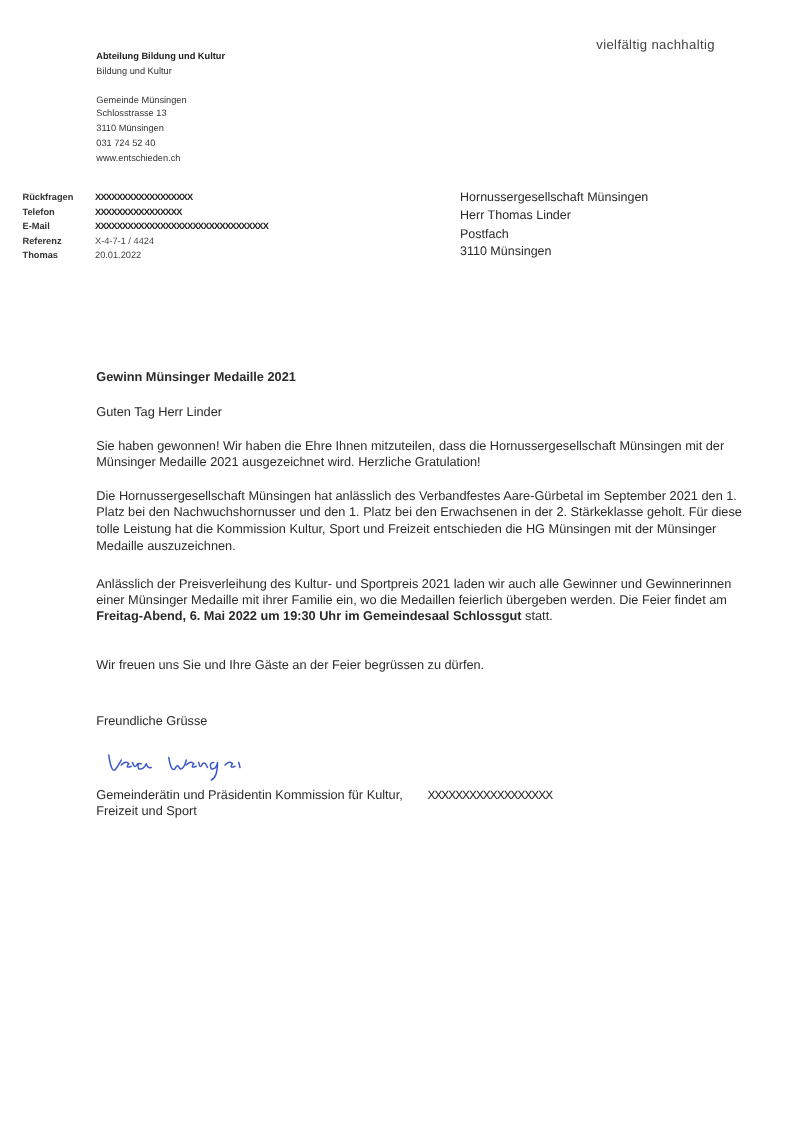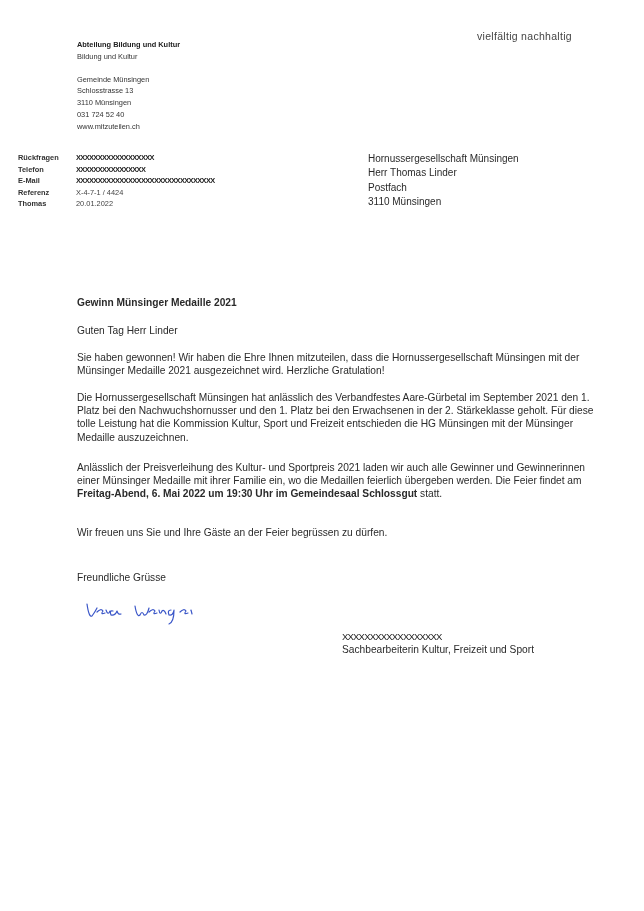--- a/index.html
+++ b/index.html
@@ -54,21 +54,21 @@
 <body>
 
 <div class="abs sender">
   <div class="dept">Abteilung Bildung und Kultur</div>
   <div>Bildung und Kultur</div>
   <div class="gap"></div>
   <div>Gemeinde Münsingen</div>
   <div>Schlosstrasse 13</div>
   <div>3110 Münsingen</div>
   <div>031 724 52 40</div>
-  <div>www.mitzuteilen.ch</div>
+  <div>www.entschieden.ch</div>
 </div>
 
 <div class="abs logo">
   <div class="logo-tag">vielfältig nachhaltig</div>
 </div>
 
 <div class="abs meta">
   <div class="meta-row">
     <span class="meta-label">Rückfragen</span>
     <span class="meta-value redacted">XXXXXXXXXXXXXXXXXX</span>
@@ -117,17 +117,17 @@
       <path d="M66 14 Q70 10 72 13 Q69 17 74 15"></path>
       <path d="M76 12 Q77 18 79 13 Q81 11 83 16"></path>
       <path d="M88 12 Q84 12 86 17 Q90 18 91 12 Q91 24 86 26"></path>
       <path d="M97 14 Q101 10 103 13 Q100 17 105 15"></path>
       <path d="M108 12 L109 16"></path>
     </g>
   </svg>
 </div>
 
 <div class="abs sig-left">
+  <div>Gemeinderätin und Präsidentin Kommission für Kultur, Freizeit und Sport</div>
 </div>
 <div class="abs sig-right">
   <div class="redacted" style="font-size:9.5px;font-weight:normal;letter-spacing:-0.8px;">XXXXXXXXXXXXXXXXXX</div>
-  <div>Sachbearbeiterin Kultur, Freizeit und Sport</div>
 </div>
 
 </body></html>

